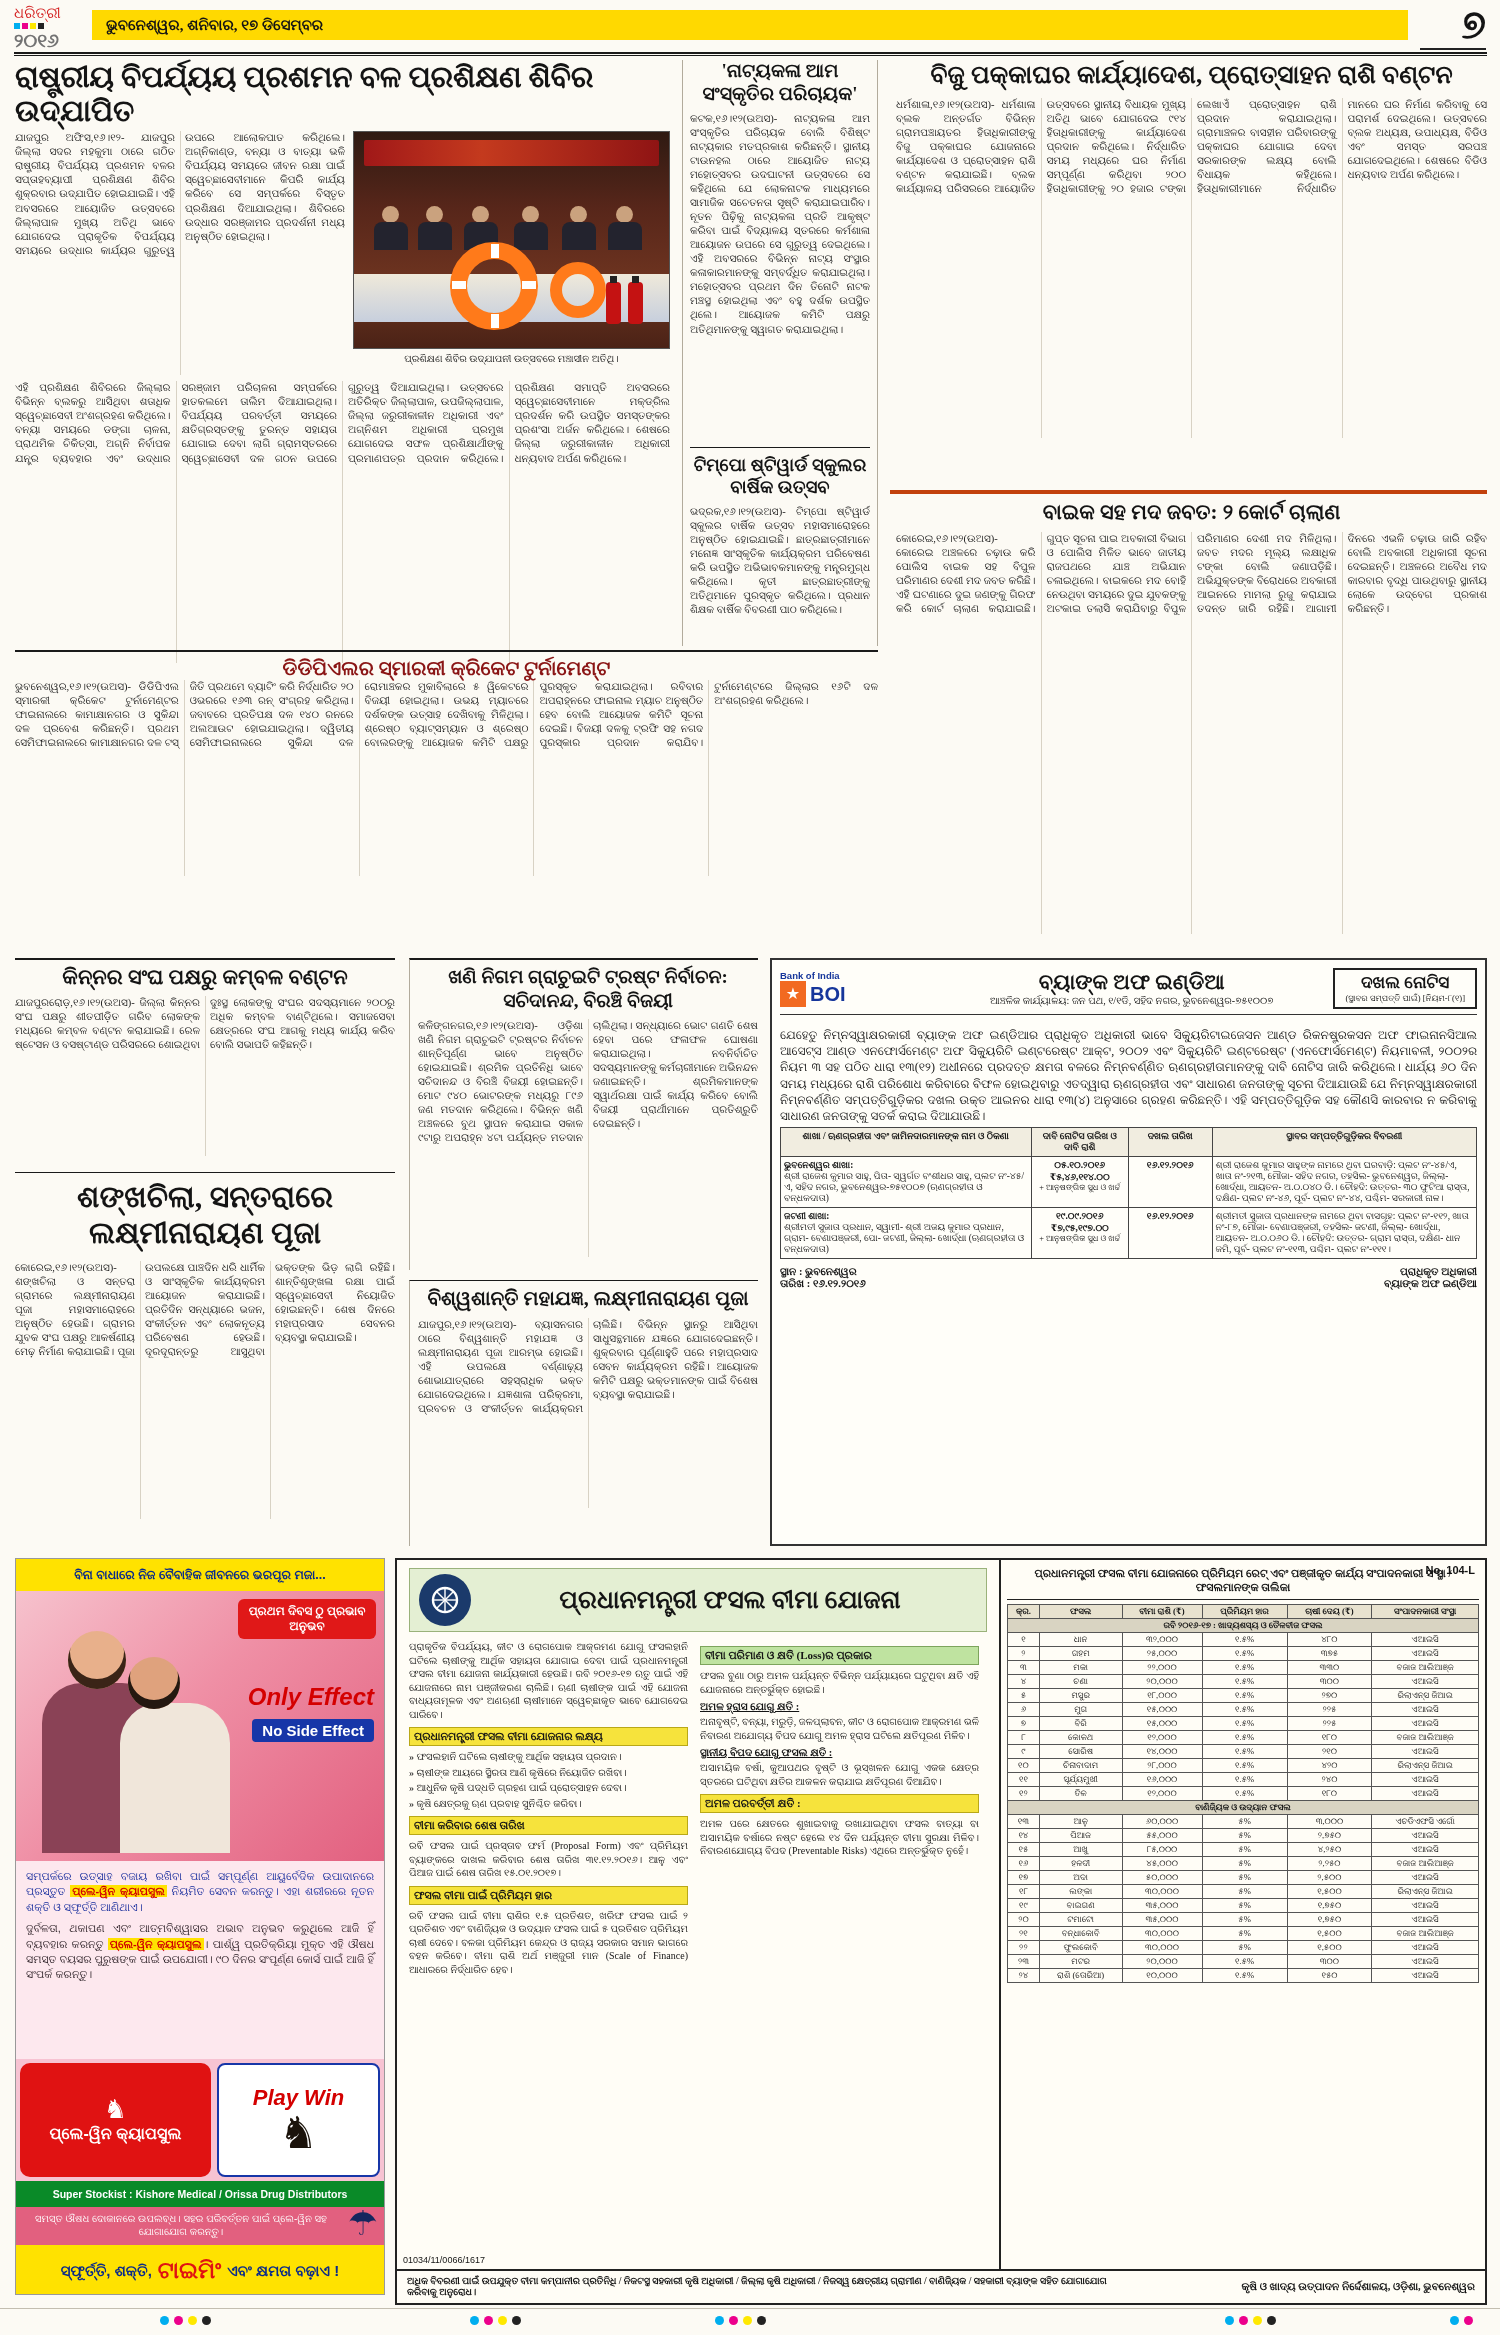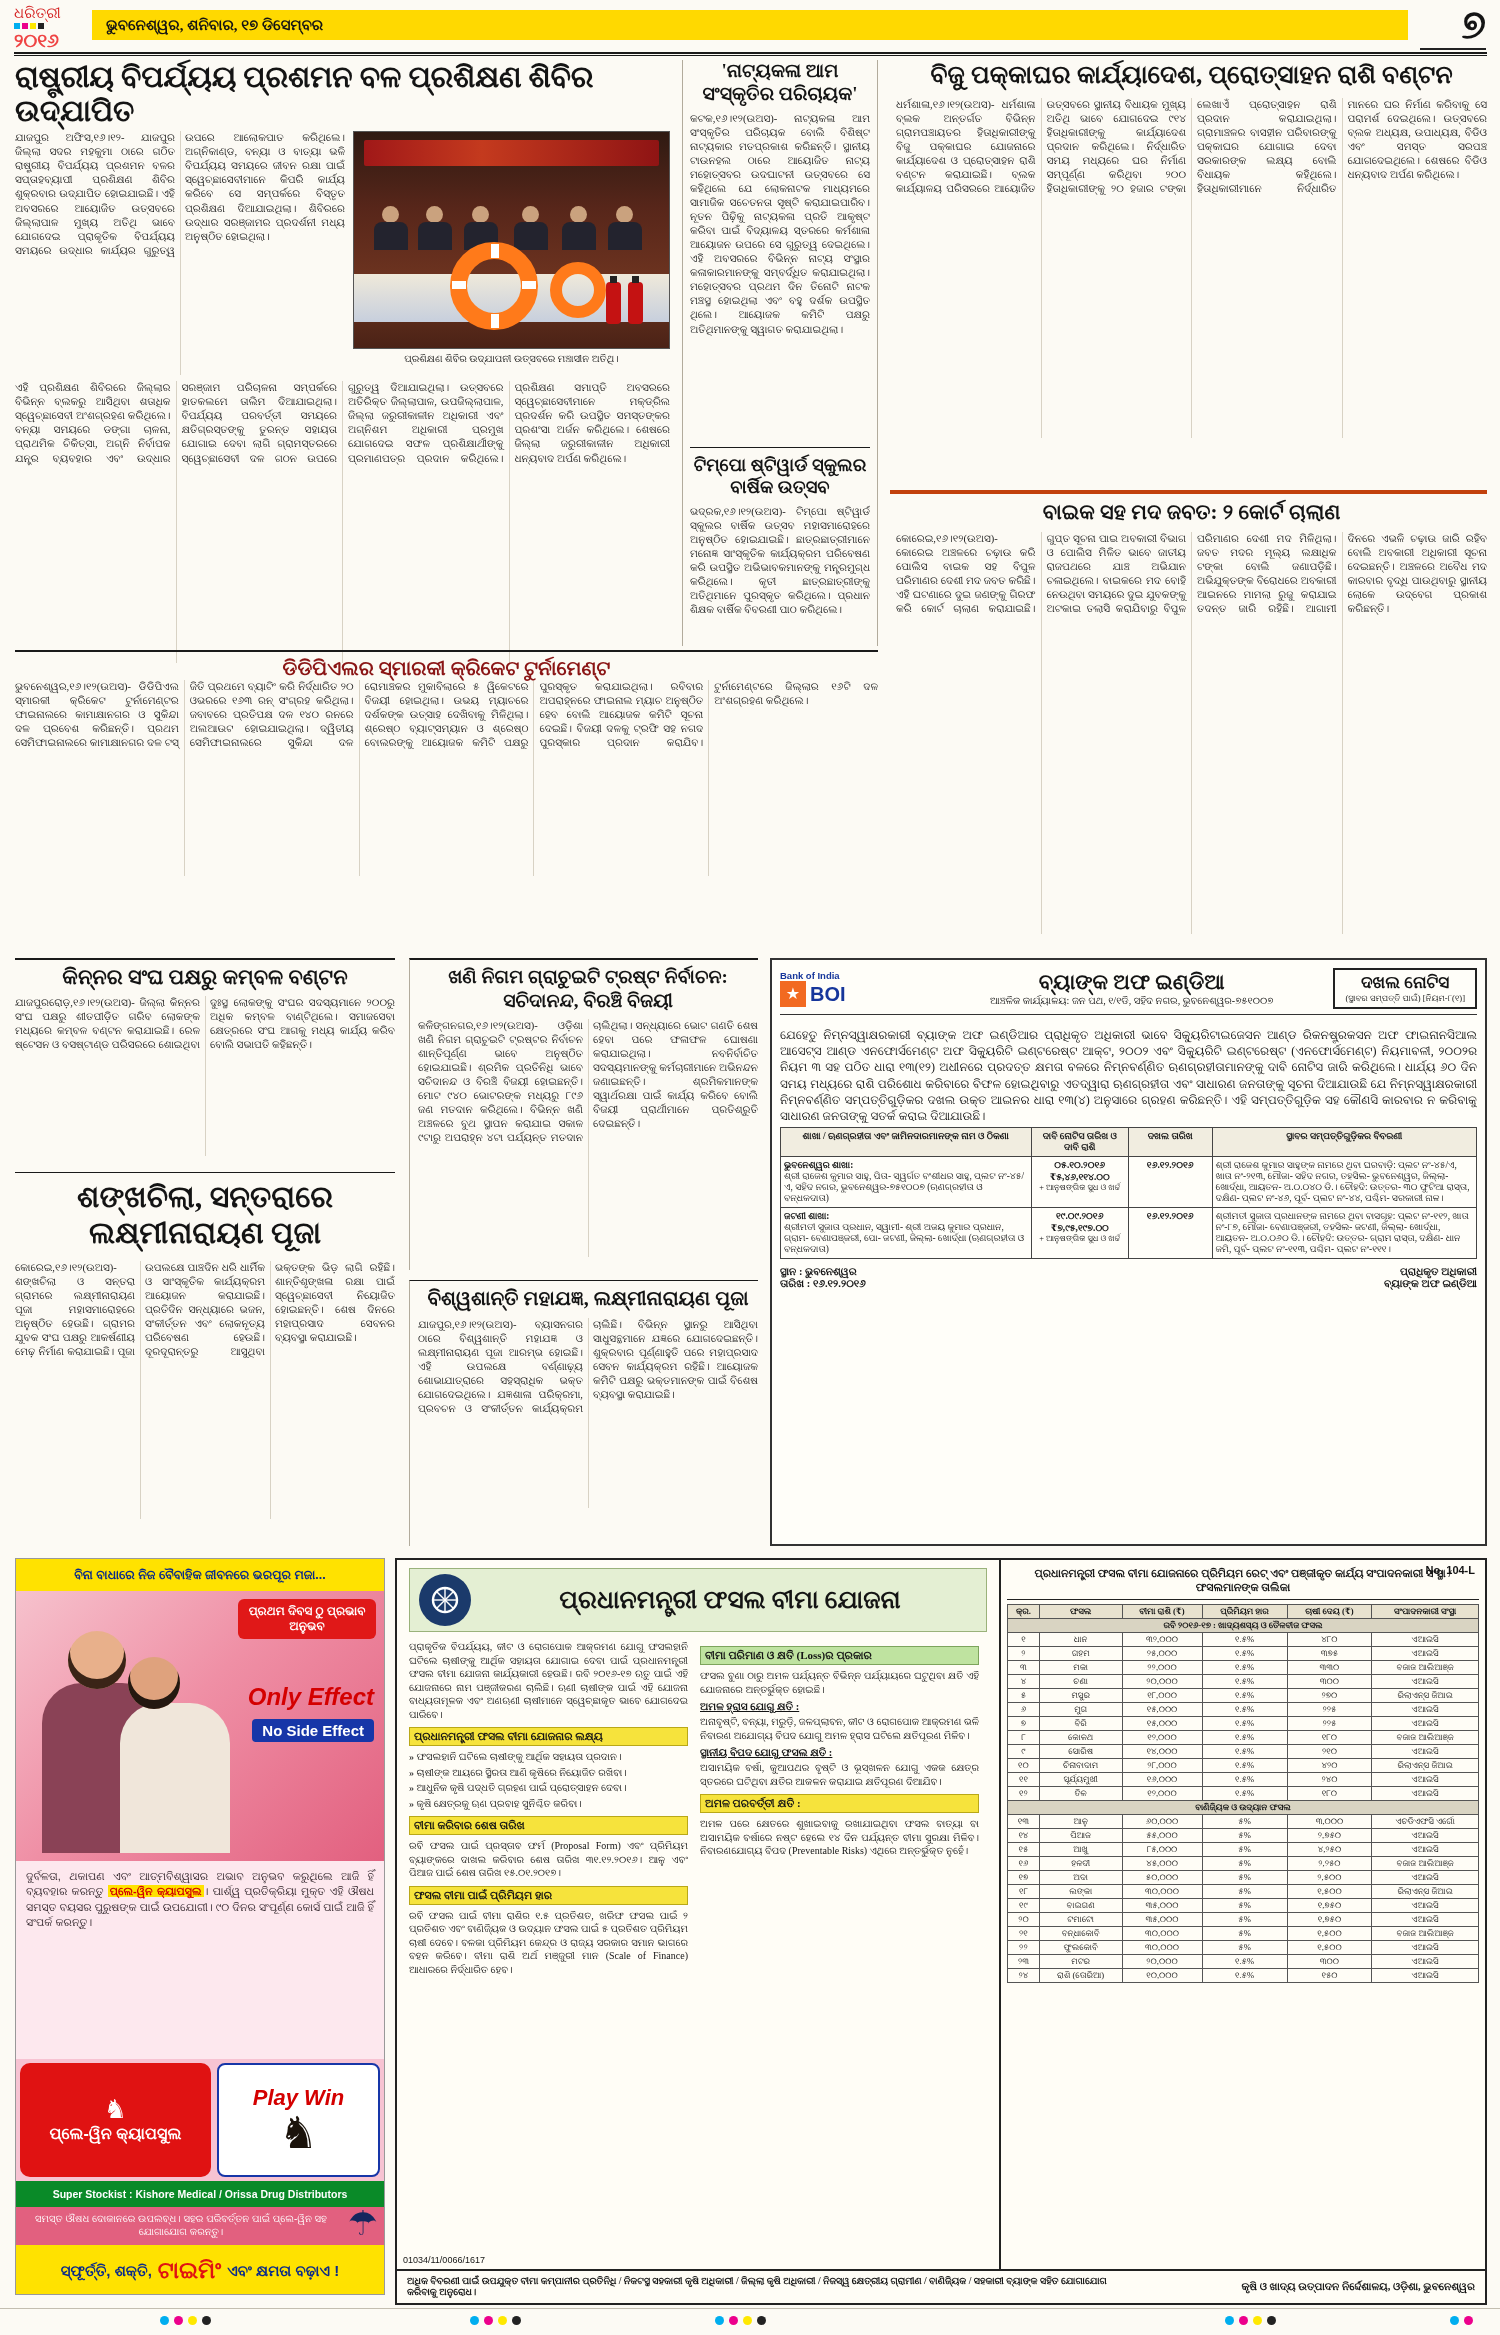--- a/index.html
+++ b/index.html
@@ -10,21 +10,21 @@
   .j{font-size:10.5px;line-height:1.34;text-align:justify;overflow:hidden;color:#1a1a1a}
   .c2{column-count:2;column-gap:10px;column-rule:1px solid #d8d2c4}
   .c3{column-count:3;column-gap:10px;column-rule:1px solid #d8d2c4}
   .c4{column-count:4;column-gap:11px;column-rule:1px solid #d8d2c4}
   .c5{column-count:5;column-gap:11px;column-rule:1px solid #d8d2c4}
   .bold{font-weight:bold}
 
   
   #mast-logo{left:14px;top:6px;width:74px;height:46px}
   #mast-logo .lg{color:#d42020;font-weight:normal;font-size:15px;line-height:1}
-  #mast-logo .yr{font-weight:bold;font-size:19px;line-height:1.1;color:#ef4444}
+  #mast-logo .yr{font-weight:bold;font-size:19px;line-height:1.1;color:#737373}
   #mast-logo .regs{display:flex;gap:2px;margin:2px 0}
   #mast-logo .regs i{width:6px;height:6px;display:inline-block}
   #datebar{left:92px;top:10px;width:1316px;height:30px;background:#ffd900;font-weight:bold;font-size:15px;line-height:30px;padding-left:14px}
   #pageno{right:14px;top:0;width:66px;height:50px;font-size:40px;font-weight:bold;text-align:right;line-height:50px;border-bottom:2px solid #222}
   #mast-rule{left:14px;top:52px;width:1473px;border-top:2px solid #1a1a1a}
   #mast-rule2{left:14px;top:55px;width:1473px;border-top:1px solid #1a1a1a}
 
   
   #sec-disaster{left:15px;top:60px;width:655px;height:586px}
   #sec-middle{left:682px;top:60px;width:196px;height:586px;border-left:1px solid #b2ab9c;border-right:1px solid #b2ab9c;padding:0 7px}
@@ -320,20 +320,21 @@
     <div class="ad-photo">
       <div class="bod1"></div>
       <div class="bod2"></div>
       <div class="head1"></div>
       <div class="head2"></div>
       <div class="ad-burst">ପ୍ରଥମ ଦିବସ ଠୁ ପ୍ରଭାବ ଅନୁଭବ</div>
       <div class="ad-only">Only Effect</div>
       <div class="ad-noside">No Side Effect</div>
     </div>
     <div class="ad-text">
+      <p class="p1"><span>ସମ୍ପର୍କରେ ଉତ୍ସାହ ବଜାୟ ରଖିବା ପାଇଁ ସମ୍ପୂର୍ଣ୍ଣ ଆୟୁର୍ବେଦିକ ଉପାଦାନରେ ପ୍ରସ୍ତୁତ</span> <span class="brandhl">ପ୍ଲେ-ୱିନ କ୍ୟାପସୁଲ</span> <span>ନିୟମିତ ସେବନ କରନ୍ତୁ। ଏହା ଶରୀରରେ ନୂତନ ଶକ୍ତି ଓ ସ୍ଫୂର୍ତ୍ତି ଆଣିଥାଏ।</span></p>
       <p class="p2"><span>ଦୁର୍ବଳତା, ଥକାପଣ ଏବଂ ଆତ୍ମବିଶ୍ୱାସର ଅଭାବ ଅନୁଭବ କରୁଥିଲେ ଆଜି ହିଁ ବ୍ୟବହାର କରନ୍ତୁ</span> <span class="brandhl">ପ୍ଲେ-ୱିନ କ୍ୟାପସୁଲ</span><span>। ପାର୍ଶ୍ୱ ପ୍ରତିକ୍ରିୟା ମୁକ୍ତ ଏହି ଔଷଧ ସମସ୍ତ ବୟସର ପୁରୁଷଙ୍କ ପାଇଁ ଉପଯୋଗୀ। ୯୦ ଦିନର ସଂପୂର୍ଣ୍ଣ କୋର୍ସ ପାଇଁ ଆଜି ହିଁ ସଂପର୍କ କରନ୍ତୁ।</span></p>
     </div>
     <div class="ad-row">
       <div class="ad-redbox">
         <div class="h">♞</div>
         <div class="t">ପ୍ଲେ-ୱିନ କ୍ୟାପସୁଲ</div>
       </div>
       <div class="ad-pwbox">
         <div class="en">Play Win</div>
         <div class="h">♞</div>

